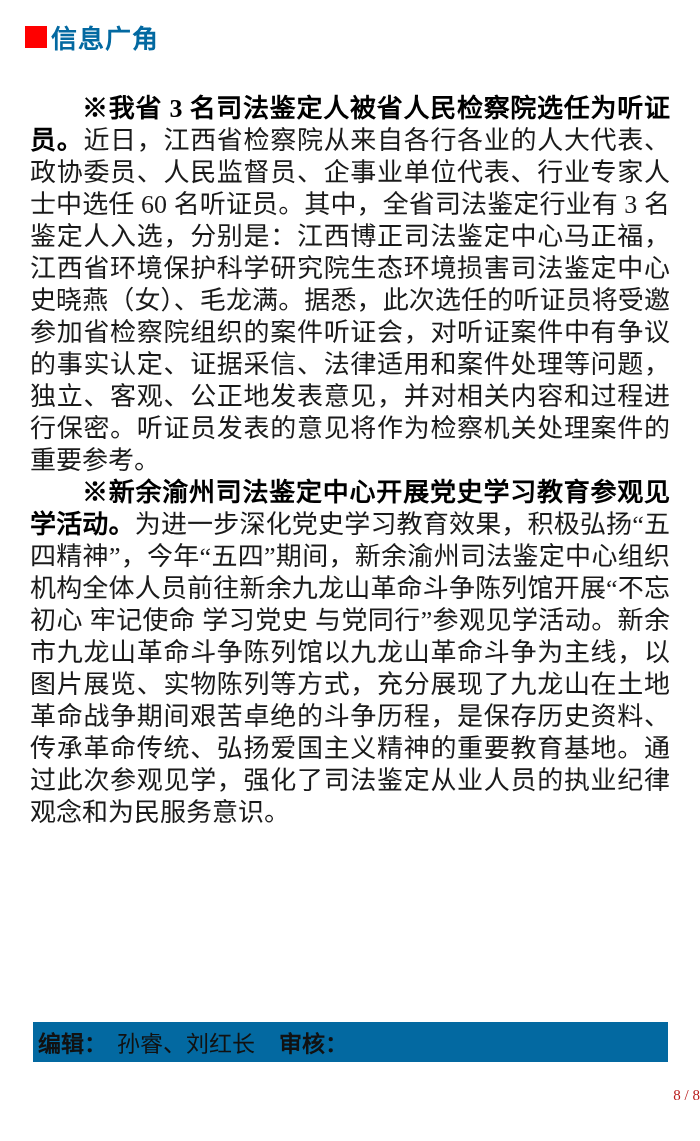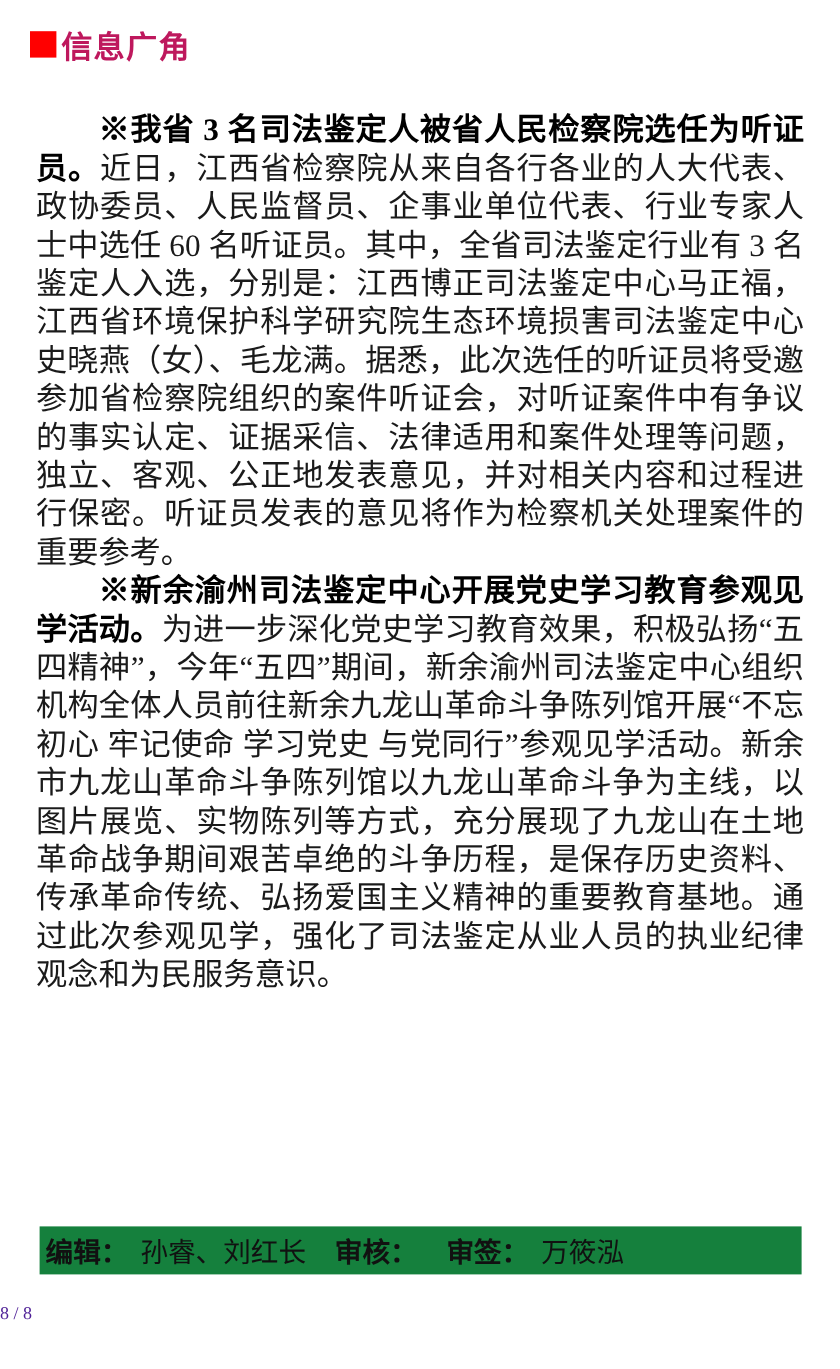--- a/index.html
+++ b/index.html
@@ -15,21 +15,21 @@
   }
   .header {
     position: absolute;
     top: 18px;
     left: 25px;
     display: flex;
     align-items: center;
     font-family: "Liberation Sans", "DejaVu Sans", sans-serif;
     font-weight: bold;
     font-size: 26px;
-    color: #be185d;
+    color: #0369a1;
     letter-spacing: 1px;
   }
   .red-square {
     display: inline-block;
     width: 22px;
     height: 22px;
     background: #ff0000;
     margin-right: 4px;
   }
   .article {
@@ -53,21 +53,21 @@
   }
   .para-body {
     font-weight: normal;
   }
   .credits-bar {
     position: absolute;
     top: 1022px;
     left: 33px;
     width: 635px;
     height: 40px;
-    background: #15803d;
+    background: #0369a1;
     display: flex;
     align-items: center;
     padding-left: 5px;
     font-size: 23px;
     color: #111111;
     white-space: nowrap;
   }
   .credit-group { display: inline-flex; align-items: center; }
   .credit-group + .credit-group { margin-left: 24px; }
   .credit-label {
@@ -76,24 +76,24 @@
   }
   .credit-names {
     font-family: "Liberation Serif", "DejaVu Serif", serif;
     margin-left: 10px;
   }
   .page-number {
     position: absolute;
     top: 1087px;
     left: 0;
     width: 100%;
-    text-align: left;
+    text-align: right;
     font-family: "Liberation Serif", "DejaVu Serif", serif;
     font-size: 15px;
-    color: #4c1d95;
+    color: #b91c1c;
   }
 </style>
 </head>
 <body>
 
 <div class="page">
 
   <div class="header">
     <span class="red-square"></span>
     <span>信息广角</span>
@@ -109,21 +109,17 @@
   </div>
 
   <div class="credits-bar">
     <span class="credit-group">
       <span class="credit-label">编辑：</span>
       <span class="credit-names">孙睿、刘红长</span>
     </span>
     <span class="credit-group">
       <span class="credit-label">审核：</span>
     </span>
-    <span class="credit-group">
-      <span class="credit-label">审签：</span>
-      <span class="credit-names">万筱泓</span>
-    </span>
   </div>
 
   <div class="page-number">8 / 8</div>
 
 </div>
 
 </body></html>

